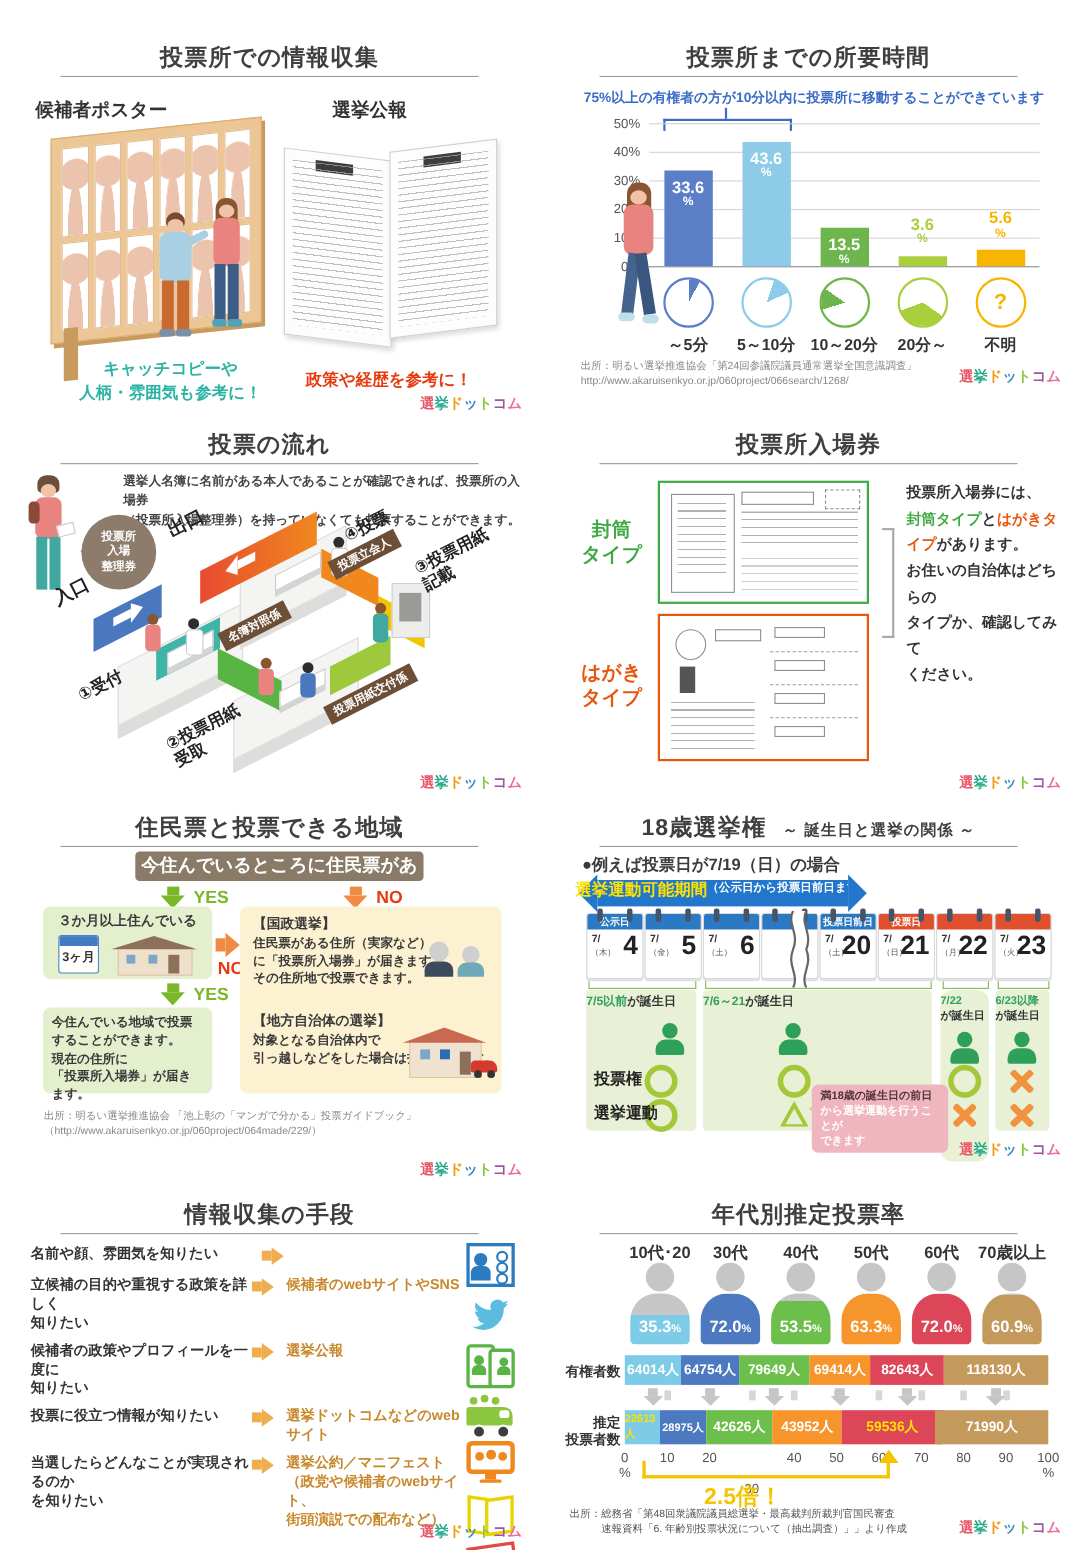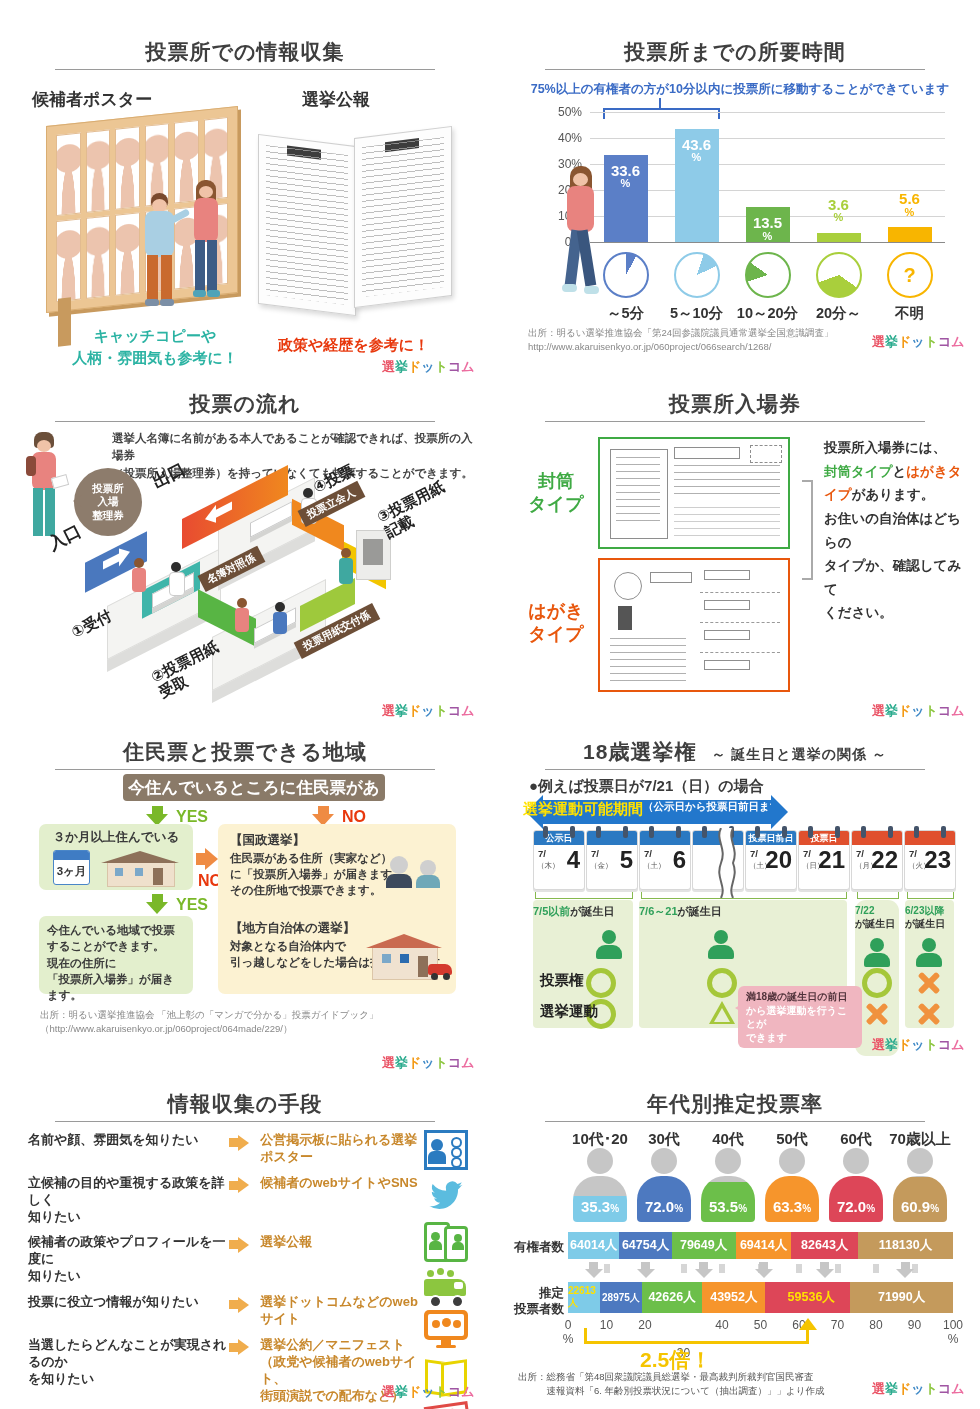--- a/index.html
+++ b/index.html
@@ -468,21 +468,21 @@
       </div>
     </div>
     <div class="abs src pre" style="left:40px;top:280px;width:400px;">出所：明るい選挙推進協会 「池上彰の「マンガで分かる」投票ガイドブック」
 （http://www.akaruisenkyo.or.jp/060project/064made/229/）</div>
     <div class="logo" style="left:382px;top:326px;"><span style="color: rgb(234, 85, 103);">選</span><span style="color: rgb(43, 171, 142);">挙</span><span style="color: rgb(243, 152, 17);">ド</span><span style="color: rgb(61, 136, 198);">ッ</span><span style="color: rgb(140, 198, 63);">ト</span><span style="color: rgb(160, 85, 163);">コ</span><span style="color: rgb(236, 110, 160);">ム</span></div>
   </div>
 
   <div class="panel" id="p6" style="left:490px;top:728px;height:352px;">
     <div class="ptitle"><span>18歳選挙権</span><span class="sub">　～ 誕生日と選挙の関係 ～</span></div>
     <div class="prule"></div>
-    <div class="abs" style="left:39px;top:49px;font-size:15px;font-weight:bold;">●例えば投票日が7/21（日）の場合</div>
+    <div class="abs" style="left:39px;top:49px;font-size:15px;font-weight:bold;">●例えば投票日が7/19（日）の場合</div>
     <div class="btri" style="left:36px;top:67px;border-right:17px solid #2277cc;"></div>
     <div class="pbanner" style="left:53px;top:72px;width:228px;">
       <span class="big">選挙運動可能期間</span>
         <span class="small">（公示日から投票日前日まで）</span>
     </div>
     <div class="btri" style="left:281px;top:67px;border-left:17px solid #2277cc;"></div>
     <div id="calrow">
         <div class="card" style="left: 43px; top: 102px;">
           <div class="hd" style="background: rgb(43, 121, 194);">公示日</div>
           <div class="pin" style="left: 9px;"></div>
@@ -619,21 +619,20 @@
   <div class="panel" id="p7" style="left:0;top:1080px;height:329px;">
     <div class="ptitle">情報収集の手段</div>
     <div class="prule"></div>
     <div class="rows7" id="rows7">
         <div class="row7">
           <div class="want pre">名前や顔、雰囲気を知りたい</div>
           <div class="arr"><span class="harr">
               <span class="stem"></span>
               <span class="head"></span>
             </span></div>
-          <div class="how pre">公営掲示板に貼られる選挙ポスター</div>
         </div>
         <div class="row7">
           <div class="want pre">立候補の目的や重視する政策を詳しく
 知りたい</div>
           <div class="arr"><span class="harr">
               <span class="stem"></span>
               <span class="head"></span>
             </span></div>
           <div class="how pre">候補者のwebサイトやSNS</div>
         </div>

